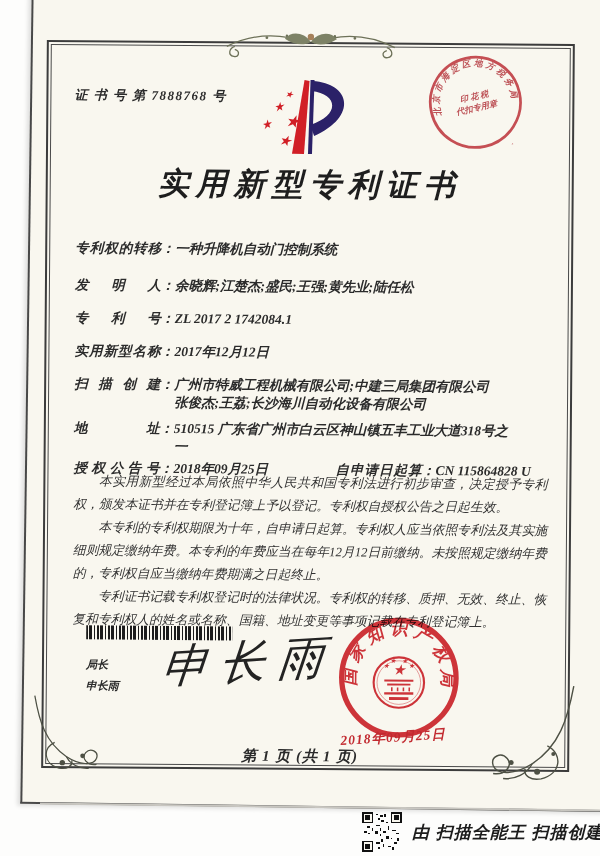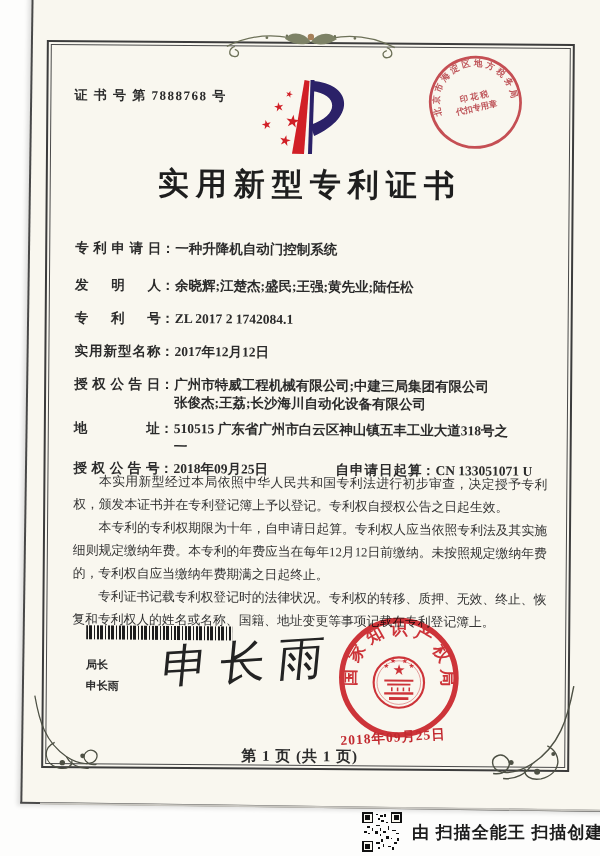--- a/index.html
+++ b/index.html
@@ -1,19 +1,19 @@
 <!DOCTYPE html>
 <html><head>
 <meta charset="utf-8">
 <style>
   html,body{margin:0;padding:0;background:#e8e8e8;}
   .photo{
     position:relative;width:600px;height:856px;margin:0 auto;
     background:#fdfdfc;overflow:hidden;
-    font-family:"Liberation Serif","DejaVu Serif",serif;color:#2b2b2b;
+    font-family:"Liberation Serif","DejaVu Serif",serif;color:#2b2b2b;font-style:italic;
   }
   .page-paper{
     position:absolute;left:26px;top:-12px;width:592px;height:818px;
     background:#f9f7ef;
     border-left:2px solid #484848;border-bottom:2px solid #4a4a4a;
     transform:rotate(0.8deg);transform-origin:50% 50%;
     box-shadow:-3px 2px 4px rgba(0,0,0,.12);
   }
   .cert{
     position:absolute;left:44px;top:42px;width:524px;height:724px;
@@ -131,41 +131,41 @@
       <g fill="#2b2168">
         <polygon points="64,12 68,12 66,86 62,86"></polygon>
         <path d="M66,13 C104,15 112,48 68,68 L64,57 C94,47 92,26 65,23 Z"></path>
       </g>
     </svg>
 
     <div class="abs title">实用新型专利证书</div>
 
     <div class="abs fields">
       <div class="frow mb-lg">
-        <span class="flabel">专利申请日</span>
+        <span class="flabel">专利权的转移</span>
         <span class="fcolon">：</span>
         <span class="fvalue">一种升降机自动门控制系统</span>
       </div>
       <div class="frow mb-md">
         <span class="flabel">发明人</span>
         <span class="fcolon">：</span>
         <span class="fvalue">余晓辉;江楚杰;盛民;王强;黄先业;陆任松</span>
       </div>
       <div class="frow mb-sm">
         <span class="flabel">专利号</span>
         <span class="fcolon">：</span>
         <span class="fvalue">ZL 2017 2 1742084.1</span>
       </div>
       <div class="frow mb-md">
         <span class="flabel">实用新型名称</span>
         <span class="fcolon">：</span>
         <span class="fvalue">2017年12月12日</span>
       </div>
       <div class="frow mb-xs">
-        <span class="flabel">授权公告日</span>
+        <span class="flabel">扫描创建</span>
         <span class="fcolon">：</span>
         <span class="fvalue">
           <div>广州市特威工程机械有限公司;中建三局集团有限公司</div>
           <div>张俊杰;王荔;长沙海川自动化设备有限公司</div>
         </span>
       </div>
       <div class="frow mb-xxs">
         <span class="flabel">地址</span>
         <span class="fcolon">：</span>
         <span class="fvalue">
@@ -175,21 +175,21 @@
       </div>
       <div class="grant-row">
         <span class="grant-left">
           <span class="flabel">授权公告号</span>
           <span class="fcolon">：</span>
           <span>2018年09月25日</span>
         </span>
         <span class="grant-right">
           <span class="flabel">自申请日起算</span>
           <span class="fcolon">：</span>
-          <span>CN 133051071 U</span>
+          <span>CN 115864828 U</span>
         </span>
       </div>
     </div>
 
     <div class="abs body-text">
       <p>本实用新型经过本局依照中华人民共和国专利法进行初步审查，决定授予专利权，颁发本证书并在专利登记簿上予以登记。专利权自授权公告之日起生效。</p>
       <p>本专利的专利权期限为十年，自申请日起算。专利权人应当依照专利法及其实施细则规定缴纳年费。本专利的年费应当在每年12月12日前缴纳。未按照规定缴纳年费的，专利权自应当缴纳年费期满之日起终止。</p>
       <p>专利证书记载专利权登记时的法律状况。专利权的转移、质押、无效、终止、恢复和专利权人的姓名或名称、国籍、地址变更等事项记载在专利登记簿上。</p>
     </div>
 

